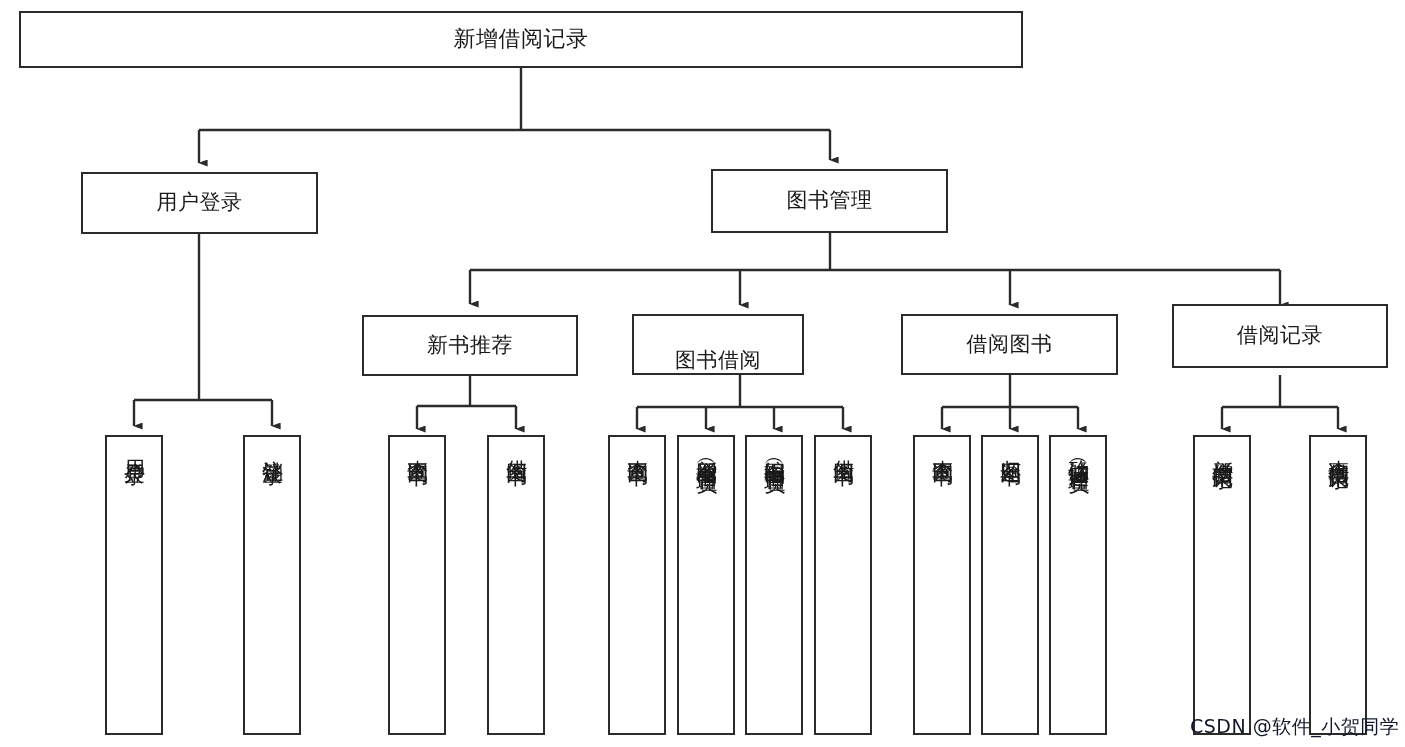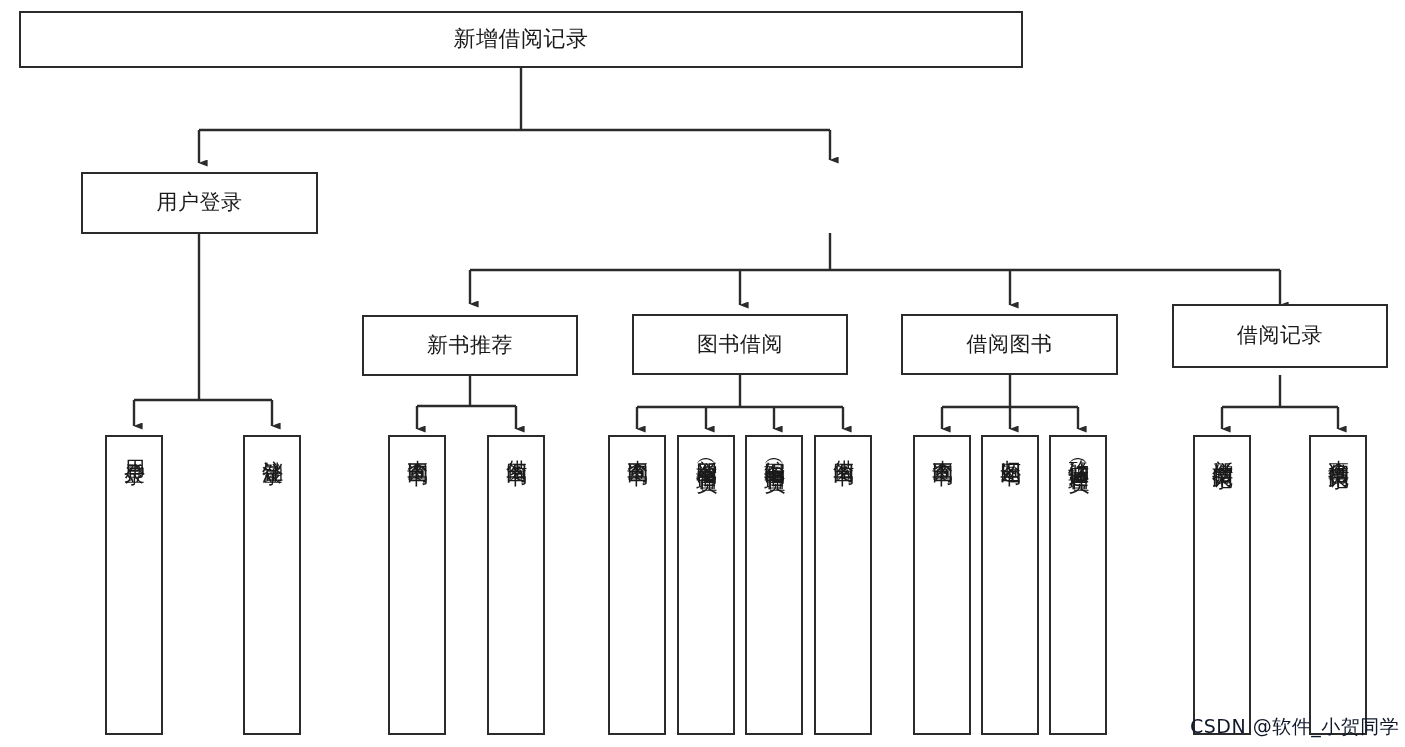--- a/index.html
+++ b/index.html
@@ -122,25 +122,28 @@
     </g>
   </svg>
 
   <div class="node horizontal root" style="left:19px; top:11px; width:1004px; height:57px;">
     <span class="label">新增借阅记录</span>
   </div>
 
   <div class="node horizontal" style="left:81px; top:172px; width:237px; height:62px;">
     <span class="label">用户登录</span>
   </div>
+  <div class="node horizontal" style="left:711px; top:169px; width:237px; height:64px;">
+    <span class="label">图书管理</span>
+  </div>
 
   <div class="node horizontal" style="left:362px; top:315px; width:216px; height:61px;">
     <span class="label">新书推荐</span>
   </div>
-  <div class="node horizontal" style="left:632px; top:314px; width:216px; height:61px;">
+  <div class="node horizontal" style="left:632px; top:314px; width:172px; height:61px;align-items:flex-end;">
     <span class="label">图书借阅</span>
   </div>
   <div class="node horizontal" style="left:901px; top:314px; width:217px; height:61px;">
     <span class="label">借阅图书</span>
   </div>
   <div class="node horizontal" style="left:1172px; top:304px; width:216px; height:64px;">
     <span class="label">借阅记录</span>
   </div>
 
   <div class="node vertical" style="left:105px; top:435px; width:58px; height:300px;">

